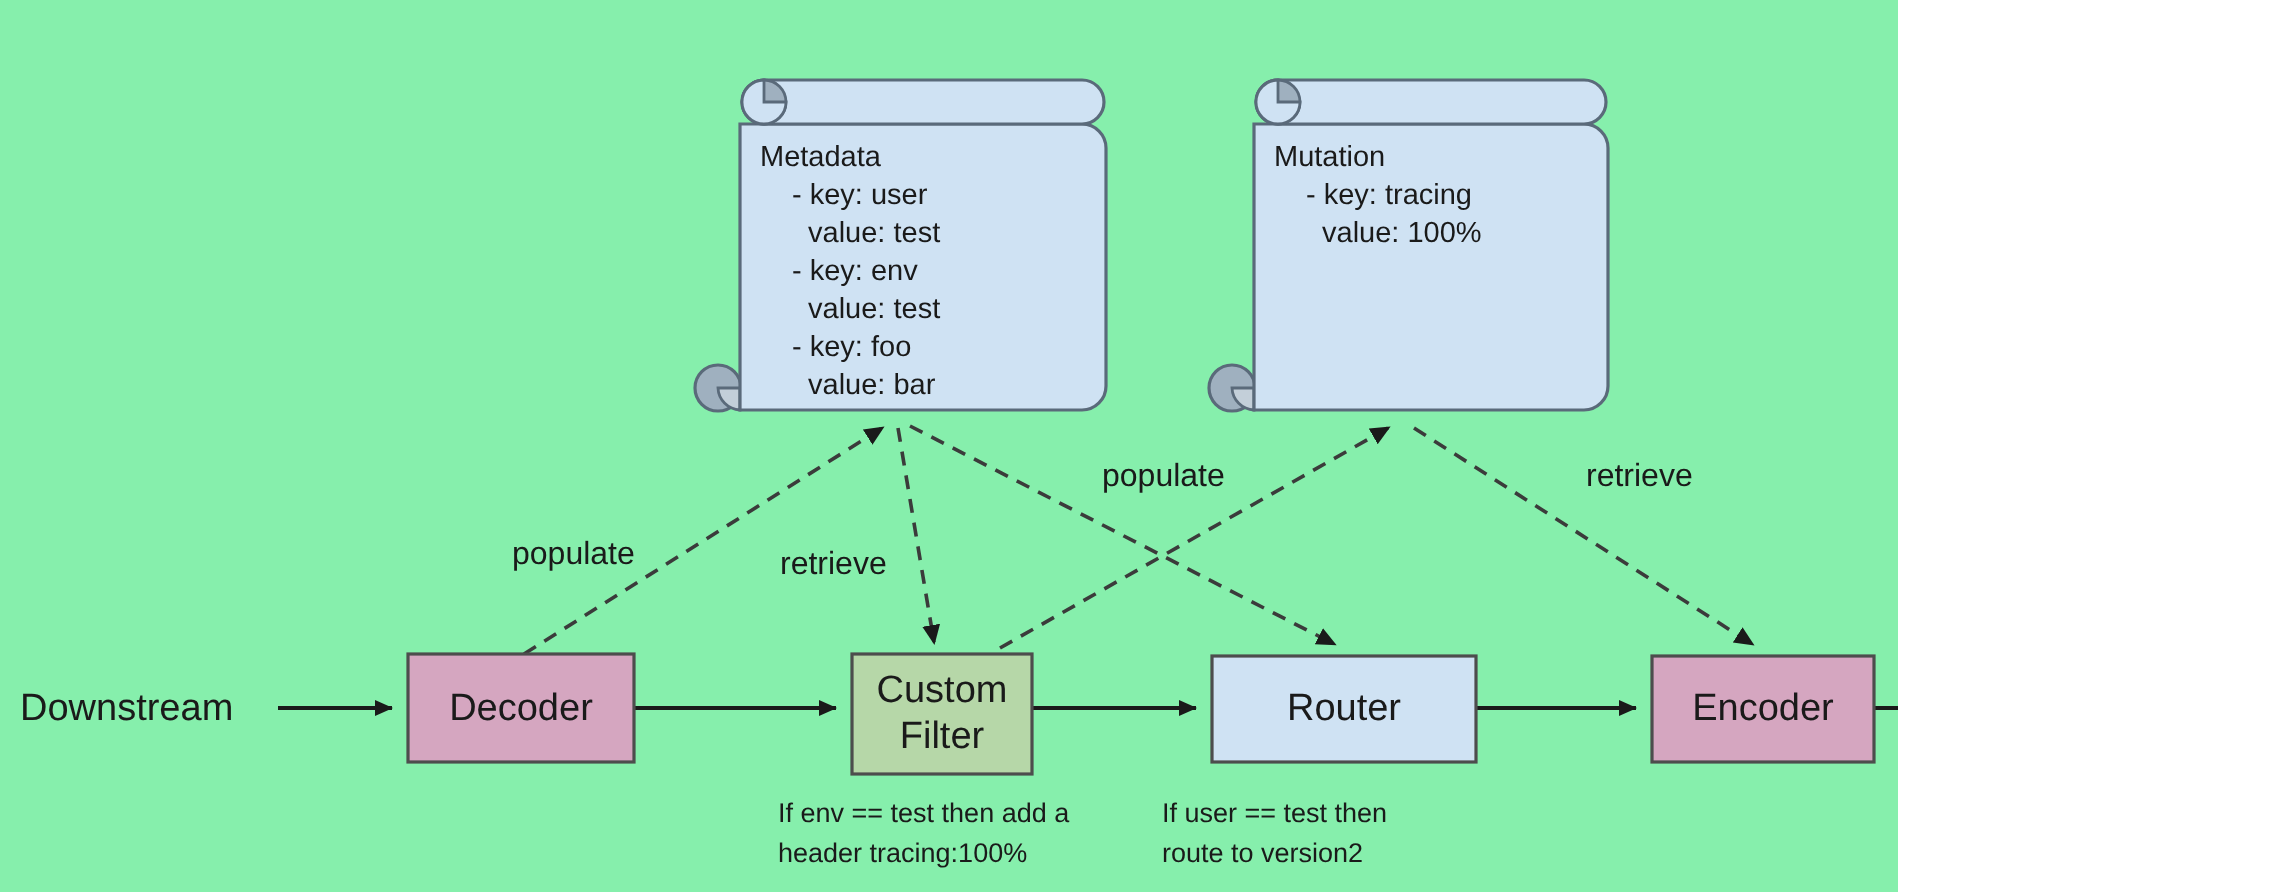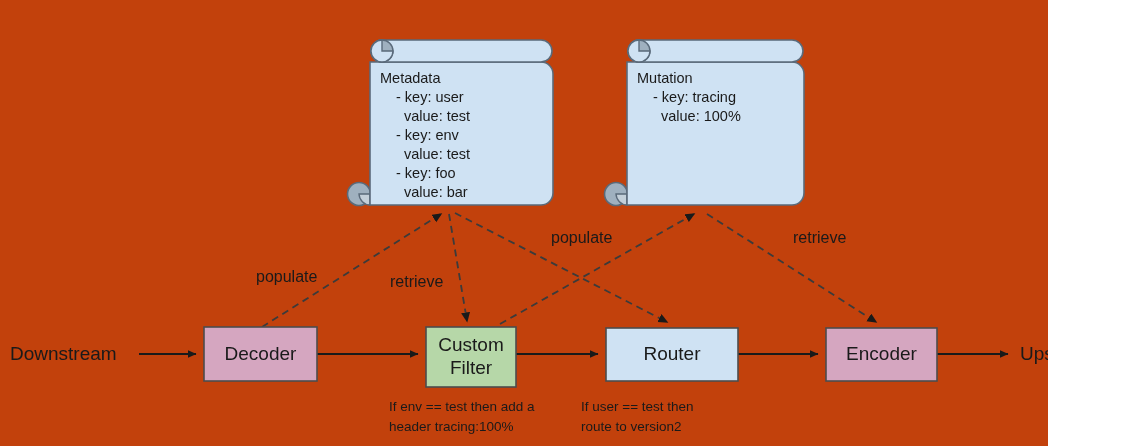--- a/index.html
+++ b/index.html
@@ -6,23 +6,23 @@
     margin: 0;
     padding: 0;
     background: #ffffff;
   }
   body {
     font-family: "Liberation Sans", sans-serif;
     color: #1a1a1a;
   }
   #canvas {
     position: relative;
-    width: 1048px;
+    width: 949px;
     height: 446px;
-    background: #c2410c;
+    background: #86efac;
     overflow: hidden;
   }
   #diagram-svg {
     position: absolute;
     left: 0;
     top: 0;
     width: 1143px;
     height: 446px;
   }
   .node-label {

